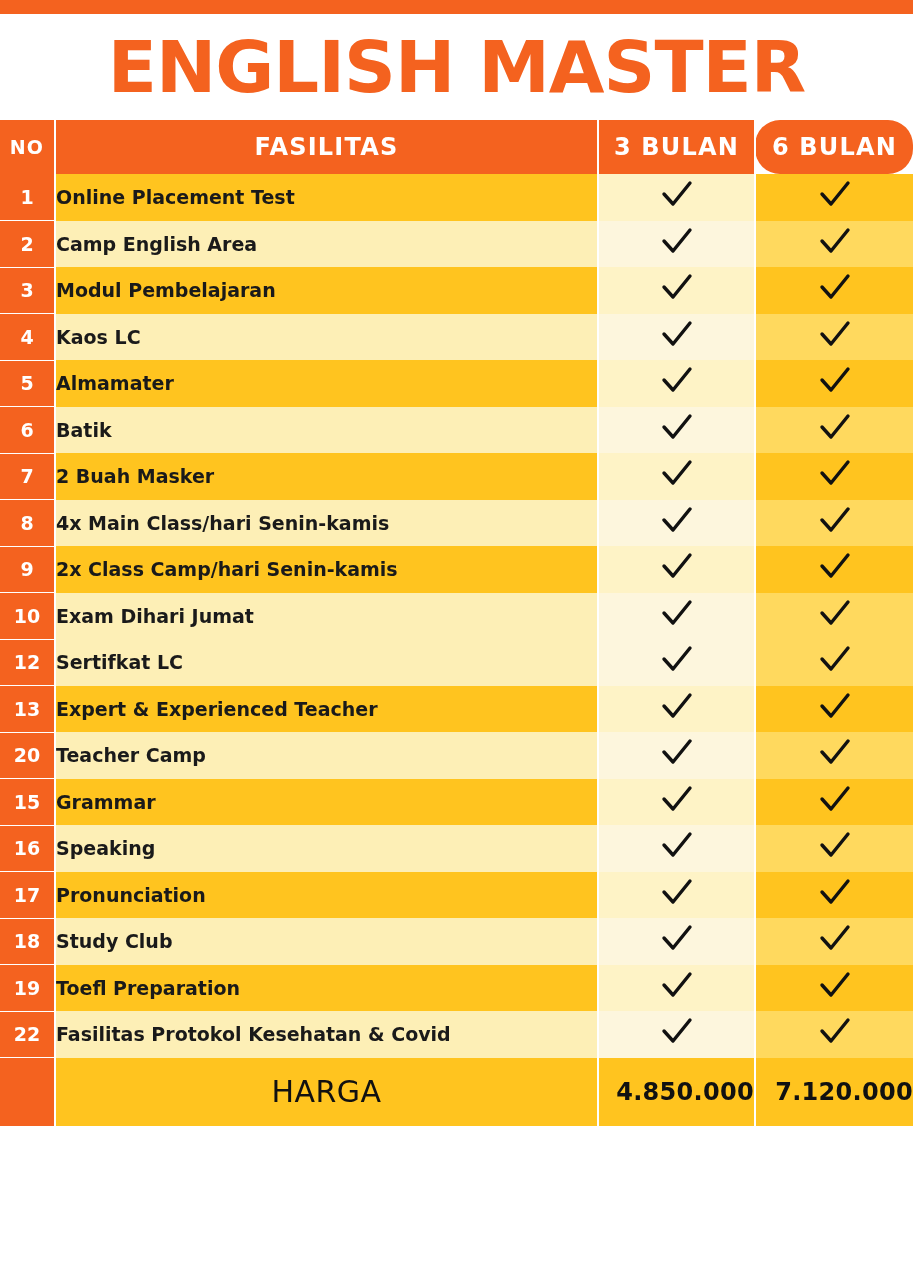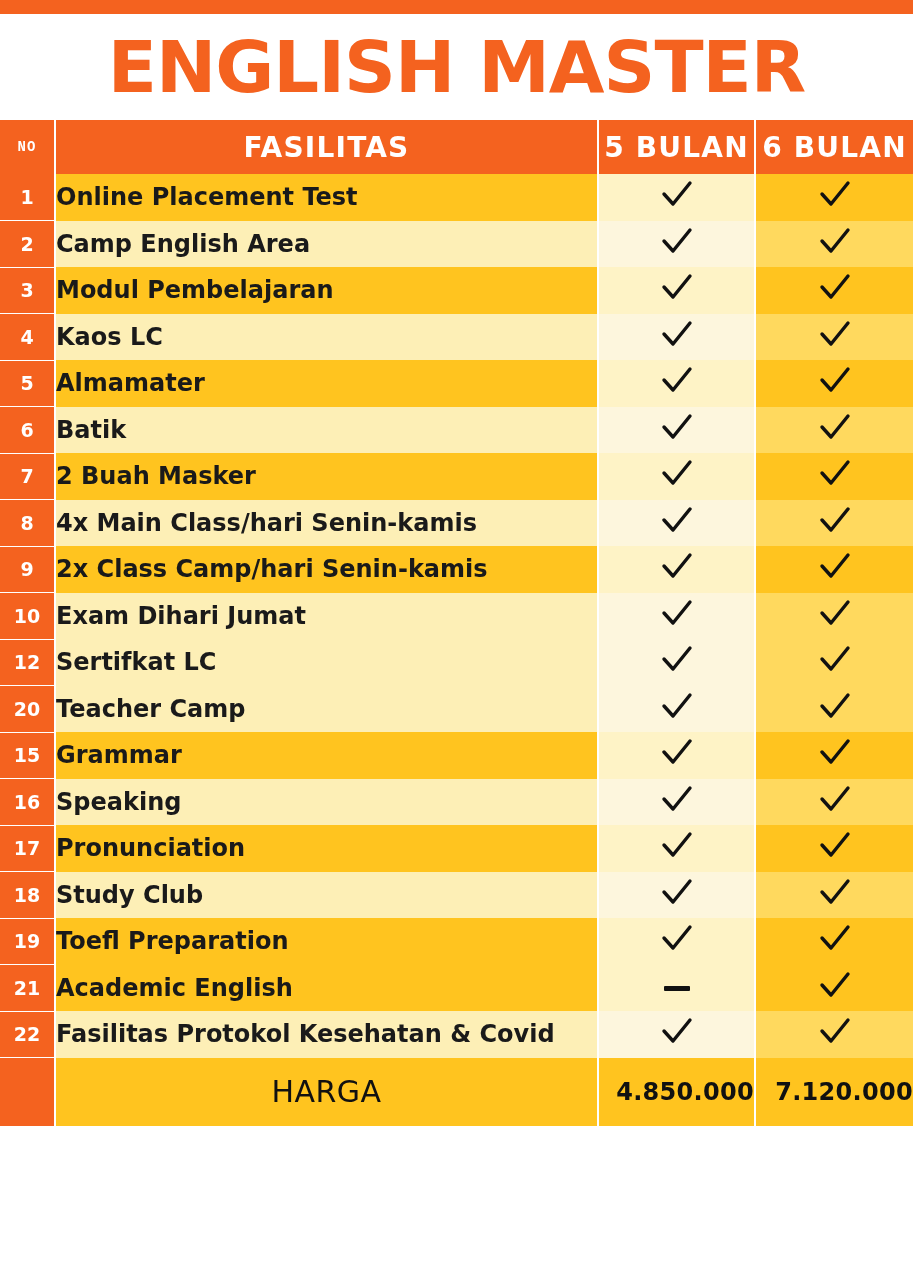--- a/index.html
+++ b/index.html
@@ -53,45 +53,45 @@
   }
   
   col.c-no { width: 55px; }
   col.c-fac { width: 543px; }
   col.c-p1 { width: 157px; }
   col.c-p2 { width: 158px; }
 
   thead th {
     background: #f4621f;
     color: #ffffff;
-    font-size: 28px;
+    font-size: 24px;
     font-weight: 700;
     letter-spacing: 1.2px;
     height: 54px;
     text-align: center;
     font-family: "DejaVu Sans", sans-serif;
     border-right: 2px solid #ffffff;
   }
-  thead th.h-no { font-size: 14px; font-family: Liberation Mono, monospace; }
-  thead th:last-child { border-right: none; }
+  thead th.h-no { font-size: 19px; }
+  thead th:last-child { border-right: none; border-radius: 25px; }
 
   tbody tr { height: 46.5px; }
 
   td.no-cell {
     background: #f4621f;
     color: #ffffff;
     text-align: center;
     font-size: 19px;
     font-weight: 700;
     font-family: "DejaVu Sans", sans-serif;
     border-bottom: 1px solid #ffffff;
     border-right: 2px solid #ffffff;
   }
   td.fac-cell {
-    font-size: 24px;
+    font-size: 19px;
     font-weight: 700;
     color: #1a1a1a;
     padding-left: 18px;
     font-family: "DejaVu Sans", sans-serif;
     border-right: 2px solid #ffffff;
     white-space: nowrap;
   }
   td.check-cell {
     text-align: center;
     border-right: 2px solid #ffffff;
@@ -171,21 +171,21 @@
     <colgroup>
       <col class="c-no">
       <col class="c-fac">
       <col class="c-p1">
       <col class="c-p2">
     </colgroup>
     <thead>
       <tr>
         <th class="h-no">NO</th>
         <th>FASILITAS</th>
-        <th>5 BULAN</th>
+        <th>3 BULAN</th>
         <th>6 BULAN</th>
       </tr>
     </thead>
     <tbody id="tbody">
         <tr class="row-a">
           <td class="no-cell">1</td>
           <td class="fac-cell">Online Placement Test</td>
           <td class="check-cell p1"><span class="check"><svg width="34" height="34" viewBox="0 0 34 34">
                 <path d="M4 16 L13 26 L30 5" fill="none" stroke="#111111" stroke-width="3.4" stroke-linecap="round" stroke-linejoin="round"></path>
               </svg></span></td>
@@ -286,20 +286,30 @@
         <tr class="row-b">
           <td class="no-cell">12</td>
           <td class="fac-cell">Sertifkat LC</td>
           <td class="check-cell p1"><span class="check"><svg width="34" height="34" viewBox="0 0 34 34">
                 <path d="M4 16 L13 26 L30 5" fill="none" stroke="#111111" stroke-width="3.4" stroke-linecap="round" stroke-linejoin="round"></path>
               </svg></span></td>
           <td class="check-cell p2"><span class="check"><svg width="34" height="34" viewBox="0 0 34 34">
                 <path d="M4 16 L13 26 L30 5" fill="none" stroke="#111111" stroke-width="3.4" stroke-linecap="round" stroke-linejoin="round"></path>
               </svg></span></td>
         </tr>
+        <tr class="row-a">
+          <td class="no-cell">13</td>
+          <td class="fac-cell">Expert &amp; Experienced Teacher</td>
+          <td class="check-cell p1"><span class="check"><svg width="34" height="34" viewBox="0 0 34 34">
+                <path d="M4 16 L13 26 L30 5" fill="none" stroke="#111111" stroke-width="3.4" stroke-linecap="round" stroke-linejoin="round"></path>
+              </svg></span></td>
+          <td class="check-cell p2"><span class="check"><svg width="34" height="34" viewBox="0 0 34 34">
+                <path d="M4 16 L13 26 L30 5" fill="none" stroke="#111111" stroke-width="3.4" stroke-linecap="round" stroke-linejoin="round"></path>
+              </svg></span></td>
+        </tr>
         <tr class="row-b">
           <td class="no-cell">20</td>
           <td class="fac-cell">Teacher Camp</td>
           <td class="check-cell p1"><span class="check"><svg width="34" height="34" viewBox="0 0 34 34">
                 <path d="M4 16 L13 26 L30 5" fill="none" stroke="#111111" stroke-width="3.4" stroke-linecap="round" stroke-linejoin="round"></path>
               </svg></span></td>
           <td class="check-cell p2"><span class="check"><svg width="34" height="34" viewBox="0 0 34 34">
                 <path d="M4 16 L13 26 L30 5" fill="none" stroke="#111111" stroke-width="3.4" stroke-linecap="round" stroke-linejoin="round"></path>
               </svg></span></td>
         </tr>
@@ -342,28 +352,20 @@
           <td class="check-cell p2"><span class="check"><svg width="34" height="34" viewBox="0 0 34 34">
                 <path d="M4 16 L13 26 L30 5" fill="none" stroke="#111111" stroke-width="3.4" stroke-linecap="round" stroke-linejoin="round"></path>
               </svg></span></td>
         </tr>
         <tr class="row-a">
           <td class="no-cell">19</td>
           <td class="fac-cell">Toefl Preparation</td>
           <td class="check-cell p1"><span class="check"><svg width="34" height="34" viewBox="0 0 34 34">
                 <path d="M4 16 L13 26 L30 5" fill="none" stroke="#111111" stroke-width="3.4" stroke-linecap="round" stroke-linejoin="round"></path>
               </svg></span></td>
-          <td class="check-cell p2"><span class="check"><svg width="34" height="34" viewBox="0 0 34 34">
-                <path d="M4 16 L13 26 L30 5" fill="none" stroke="#111111" stroke-width="3.4" stroke-linecap="round" stroke-linejoin="round"></path>
-              </svg></span></td>
-        </tr>
-        <tr class="row-a">
-          <td class="no-cell">21</td>
-          <td class="fac-cell">Academic English</td>
-          <td class="check-cell p1"><span class="dash"></span></td>
           <td class="check-cell p2"><span class="check"><svg width="34" height="34" viewBox="0 0 34 34">
                 <path d="M4 16 L13 26 L30 5" fill="none" stroke="#111111" stroke-width="3.4" stroke-linecap="round" stroke-linejoin="round"></path>
               </svg></span></td>
         </tr>
         <tr class="row-b">
           <td class="no-cell">22</td>
           <td class="fac-cell">Fasilitas Protokol Kesehatan &amp; Covid</td>
           <td class="check-cell p1"><span class="check"><svg width="34" height="34" viewBox="0 0 34 34">
                 <path d="M4 16 L13 26 L30 5" fill="none" stroke="#111111" stroke-width="3.4" stroke-linecap="round" stroke-linejoin="round"></path>
               </svg></span></td>

